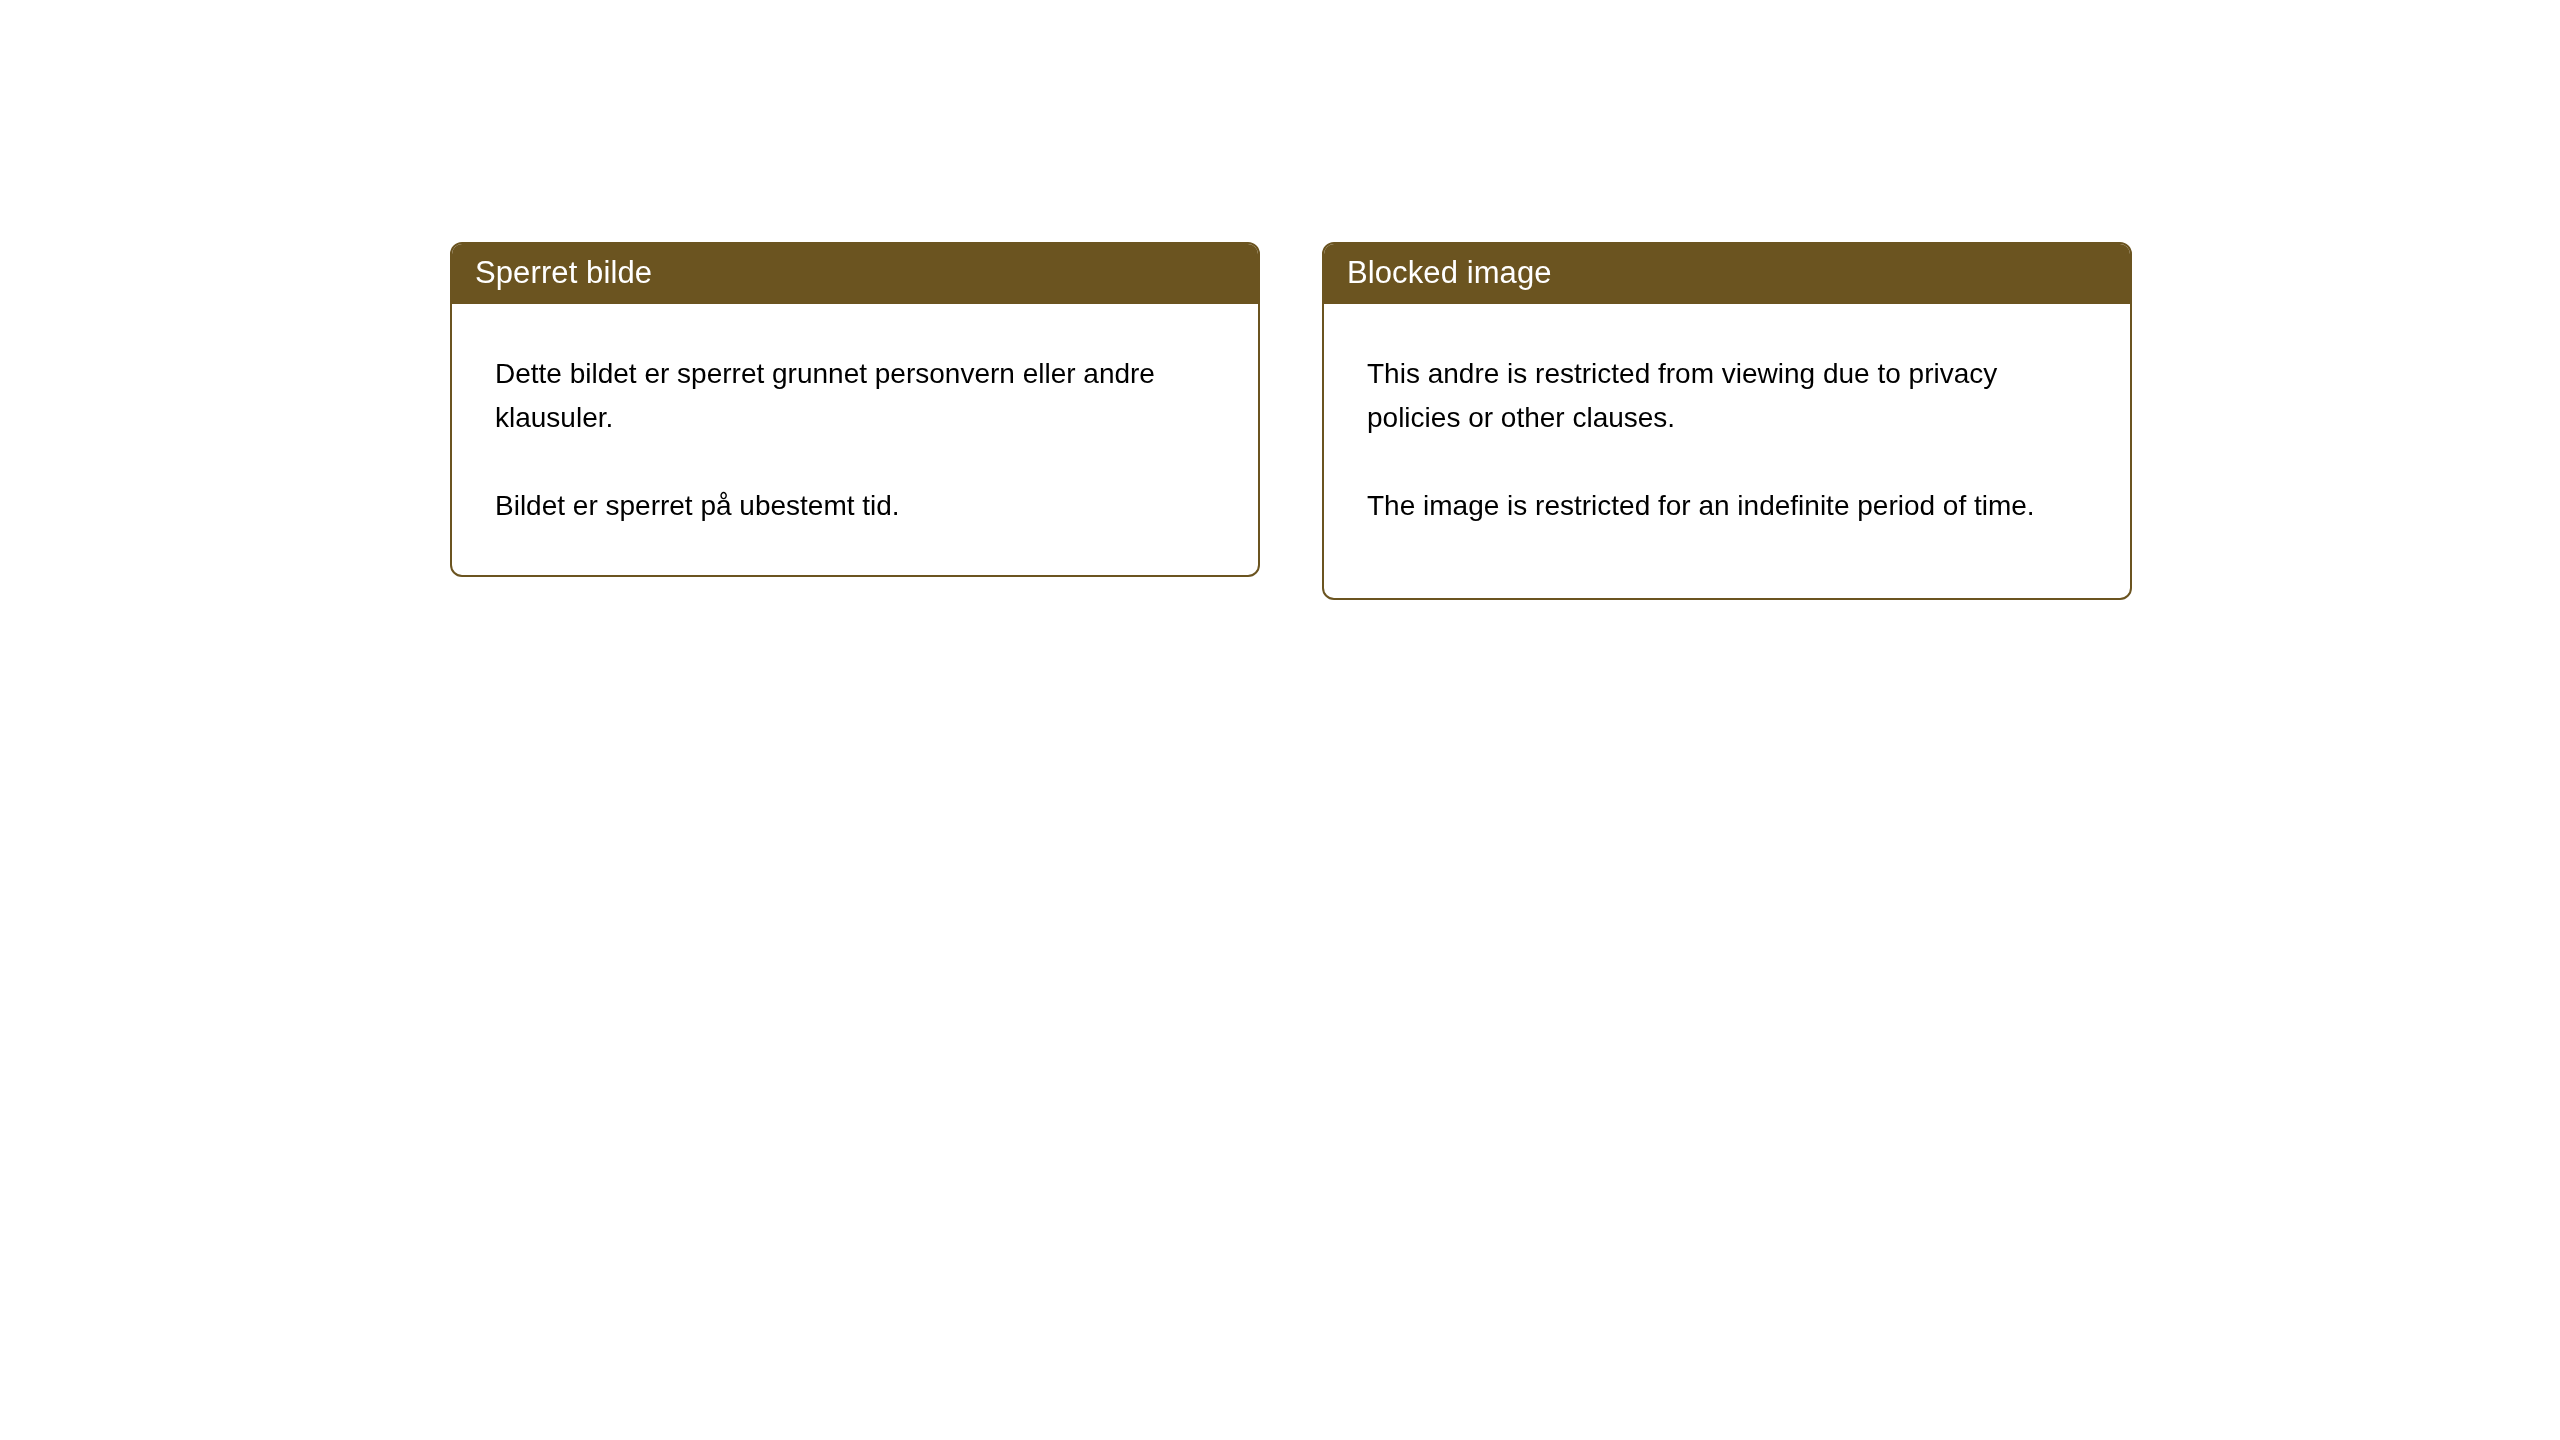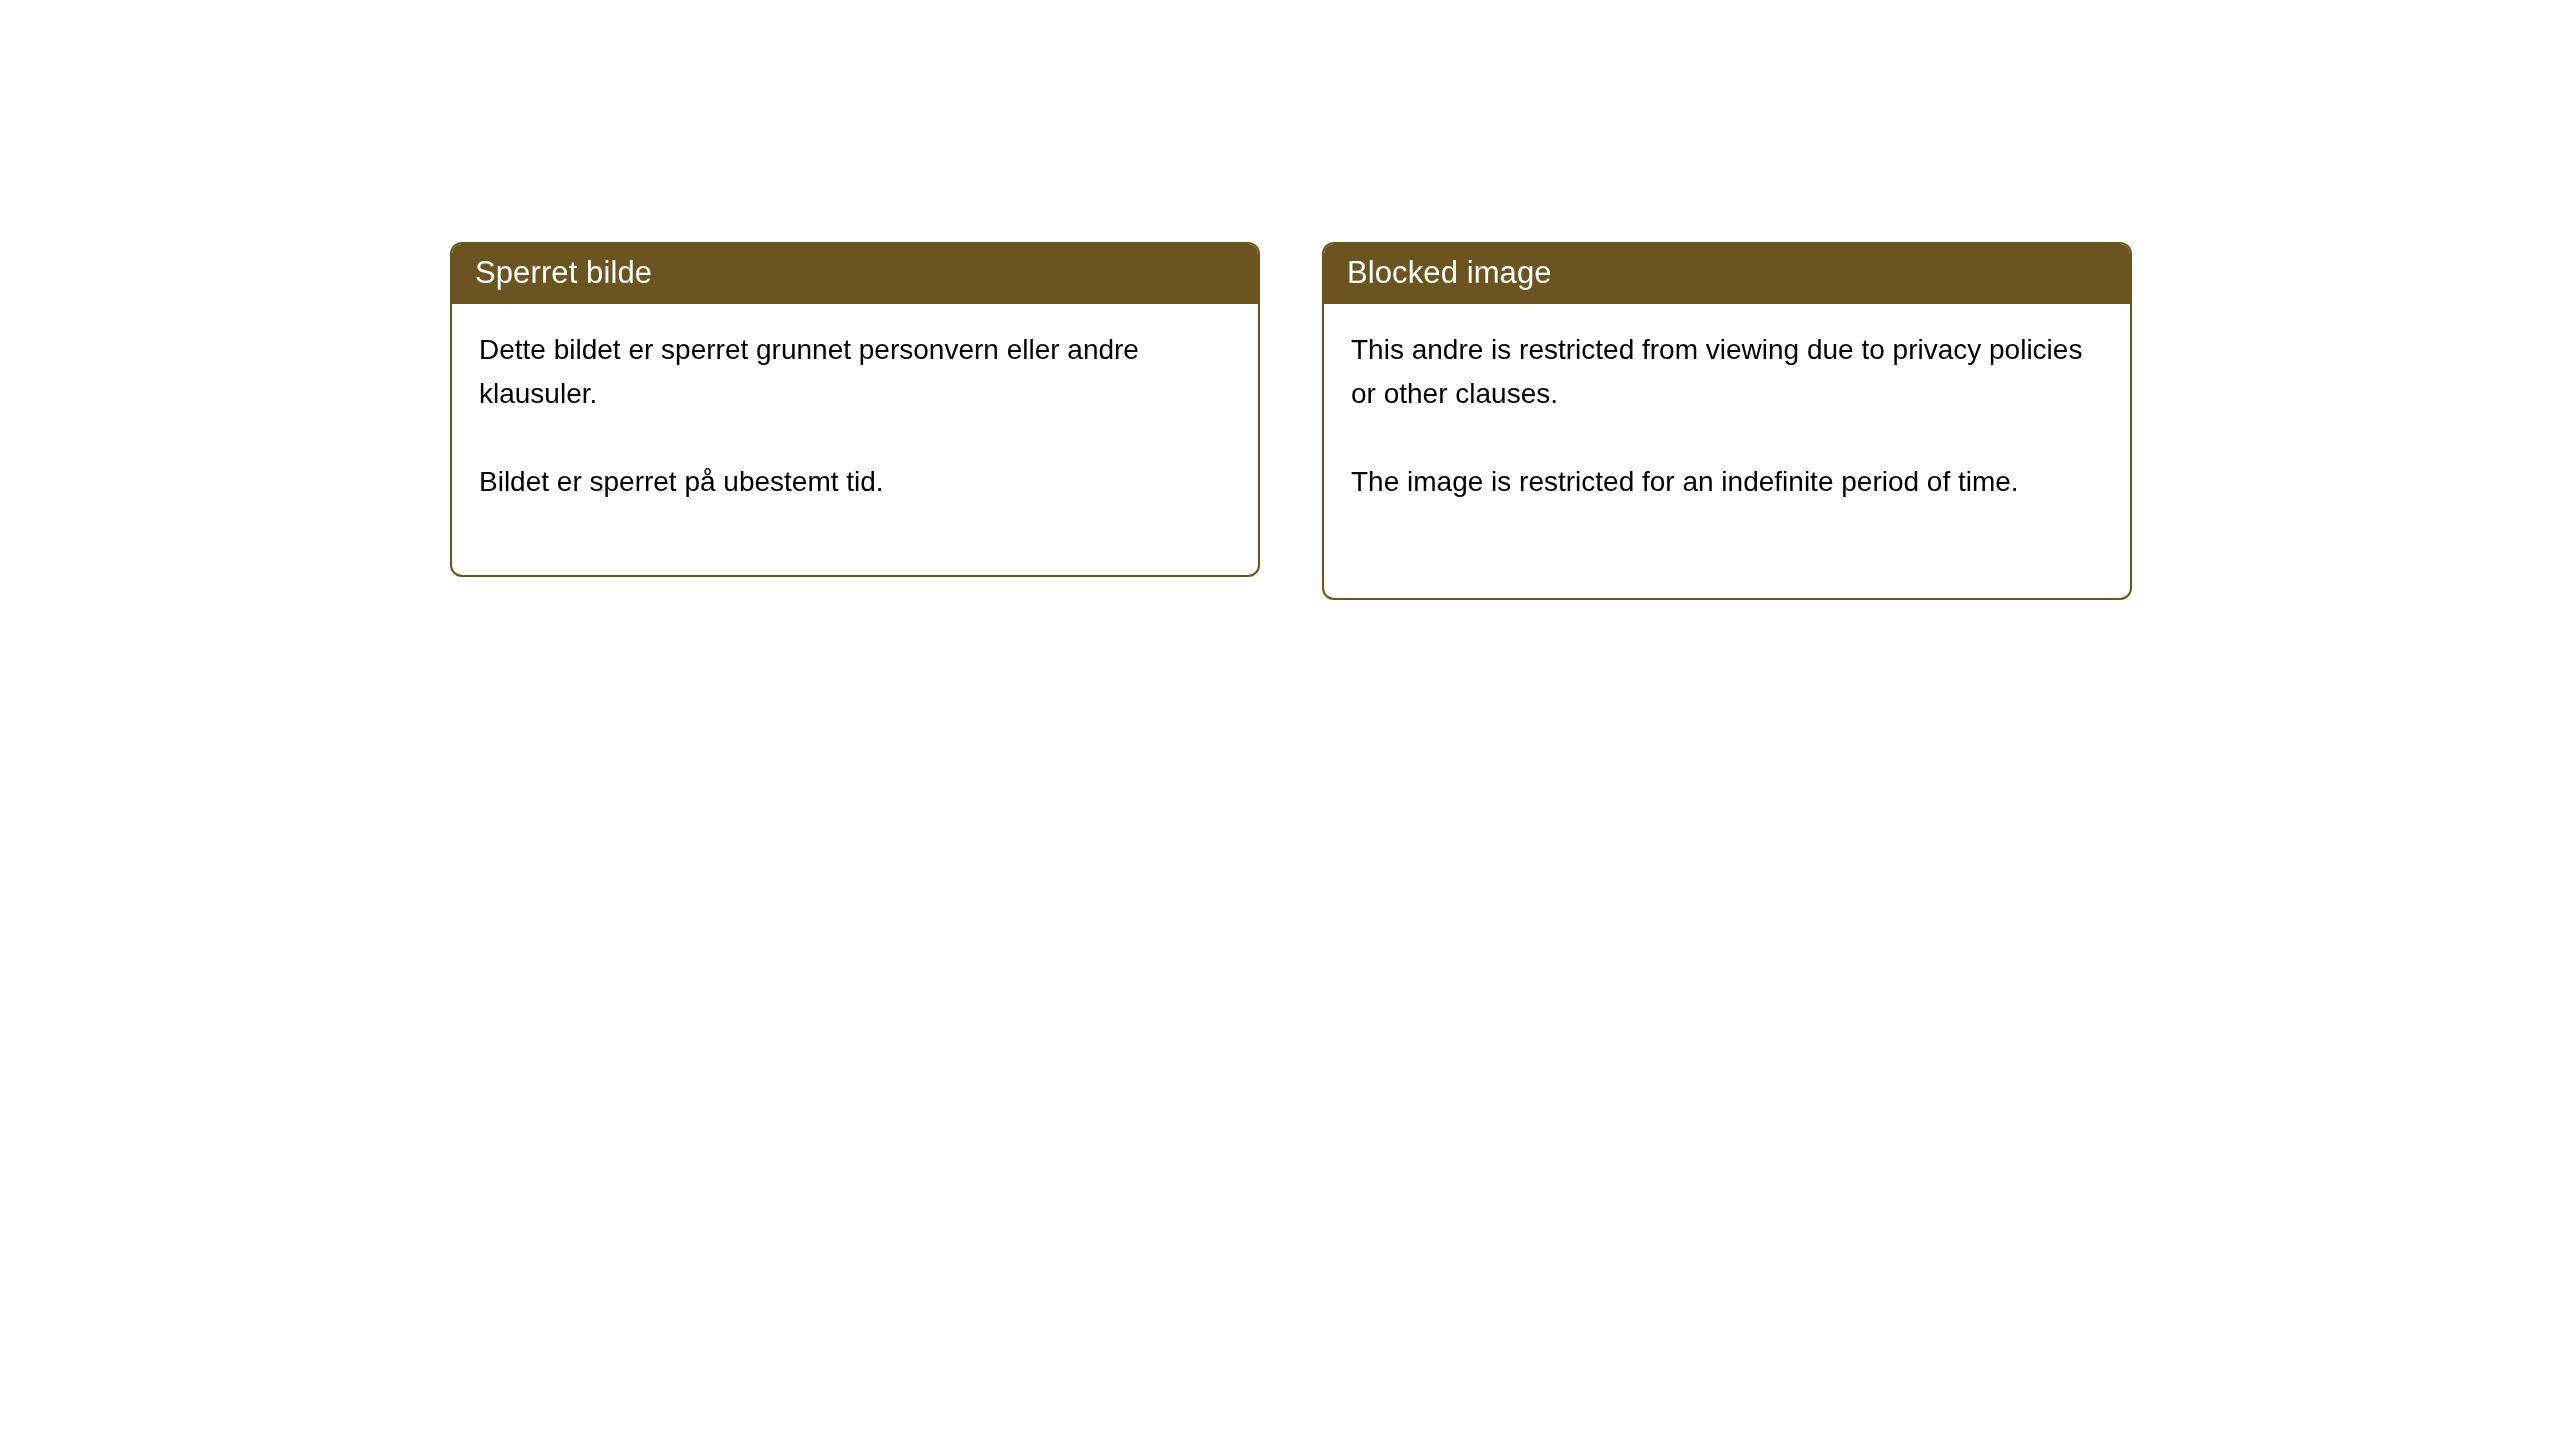--- a/index.html
+++ b/index.html
@@ -43,21 +43,21 @@
     height: 358px;
   }
 
   .card-header {
     box-sizing: border-box;
     height: 62px;
     background: #6b5420;
     display: flex;
     align-items: center;
     padding: 0 4px 0 25px;
-    margin: -2px -2px 0 -2px;
+    margin: -2px -2px 8px -2px;
     border-top-left-radius: 12px;
     border-top-right-radius: 12px;
   }
 
   .card-title {
     color: #ffffff;
     font-size: 31px;
     line-height: 36px;
     font-weight: normal;
     letter-spacing: 0.1px;
@@ -66,21 +66,21 @@
 
   .card-body {
     padding: 24px 26px 0 27px;
   }
 
   .card-paragraph {
     color: #000000;
     font-size: 28px;
     line-height: 44px;
     font-weight: normal;
-    margin: 0;
+    margin: 16px;
     max-width: 745px;
   }
 
   .card-paragraph + .card-paragraph {
     margin-top: 44px;
   }
 </style>
 </head>
 <body>
 

